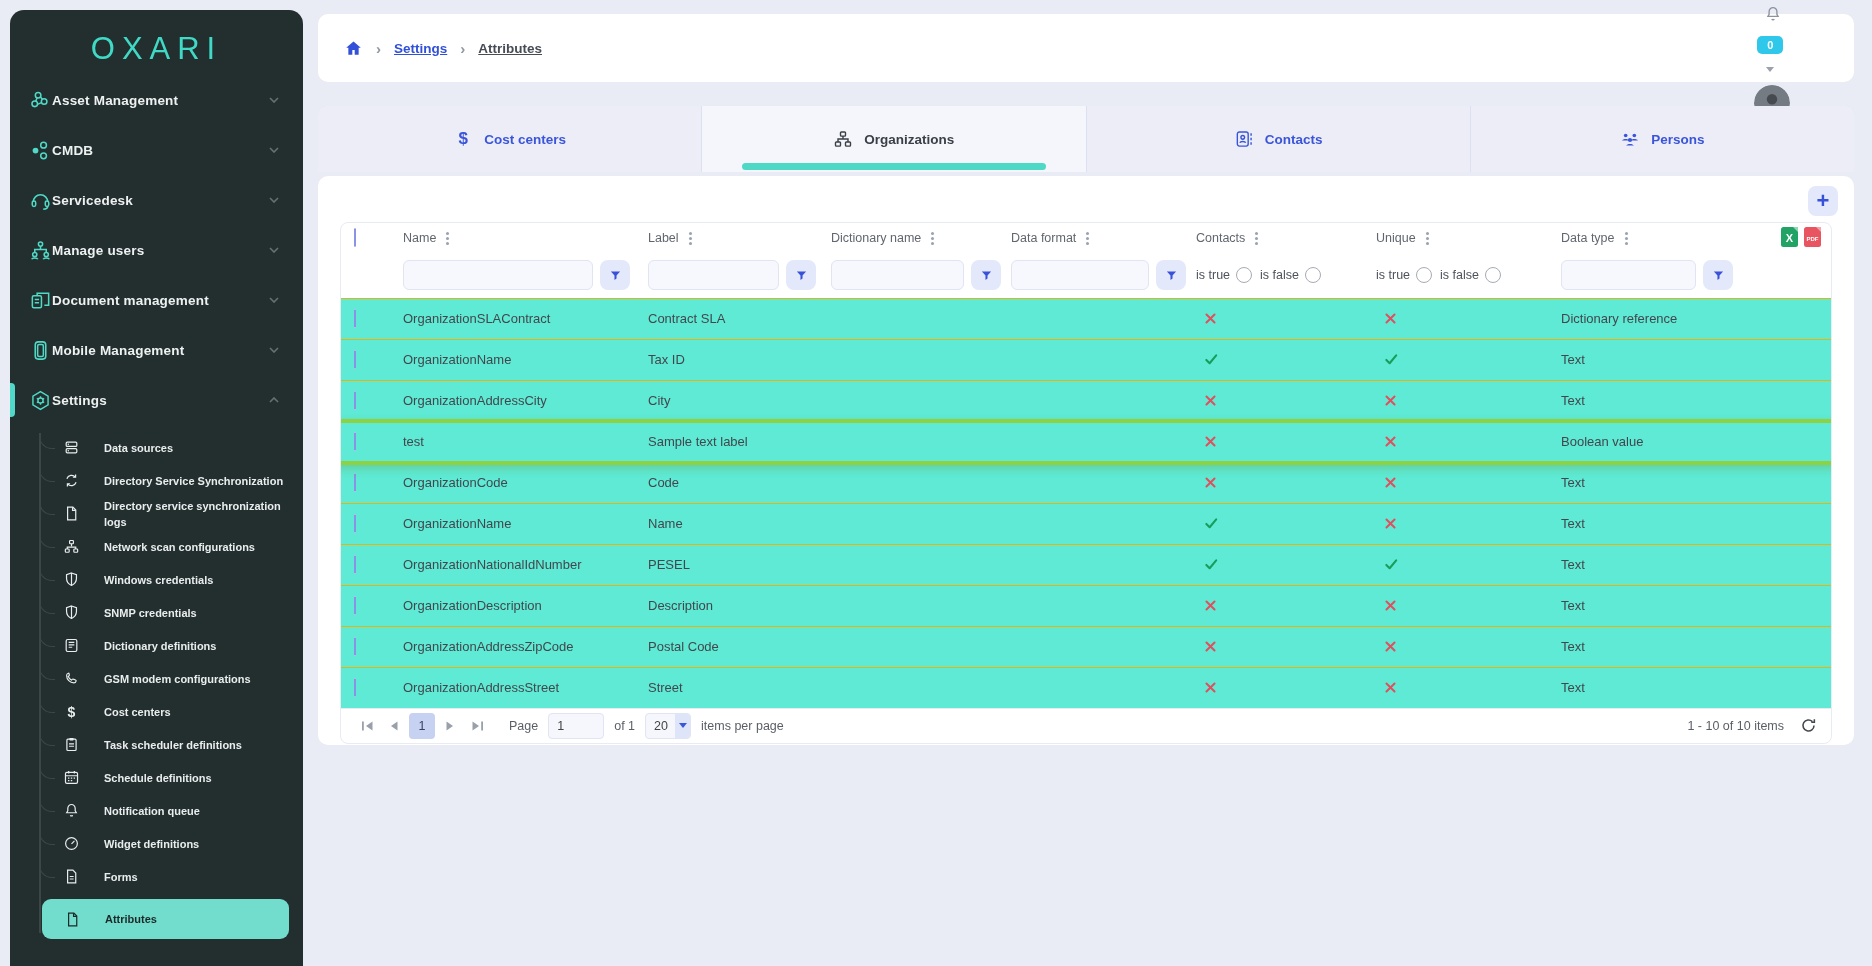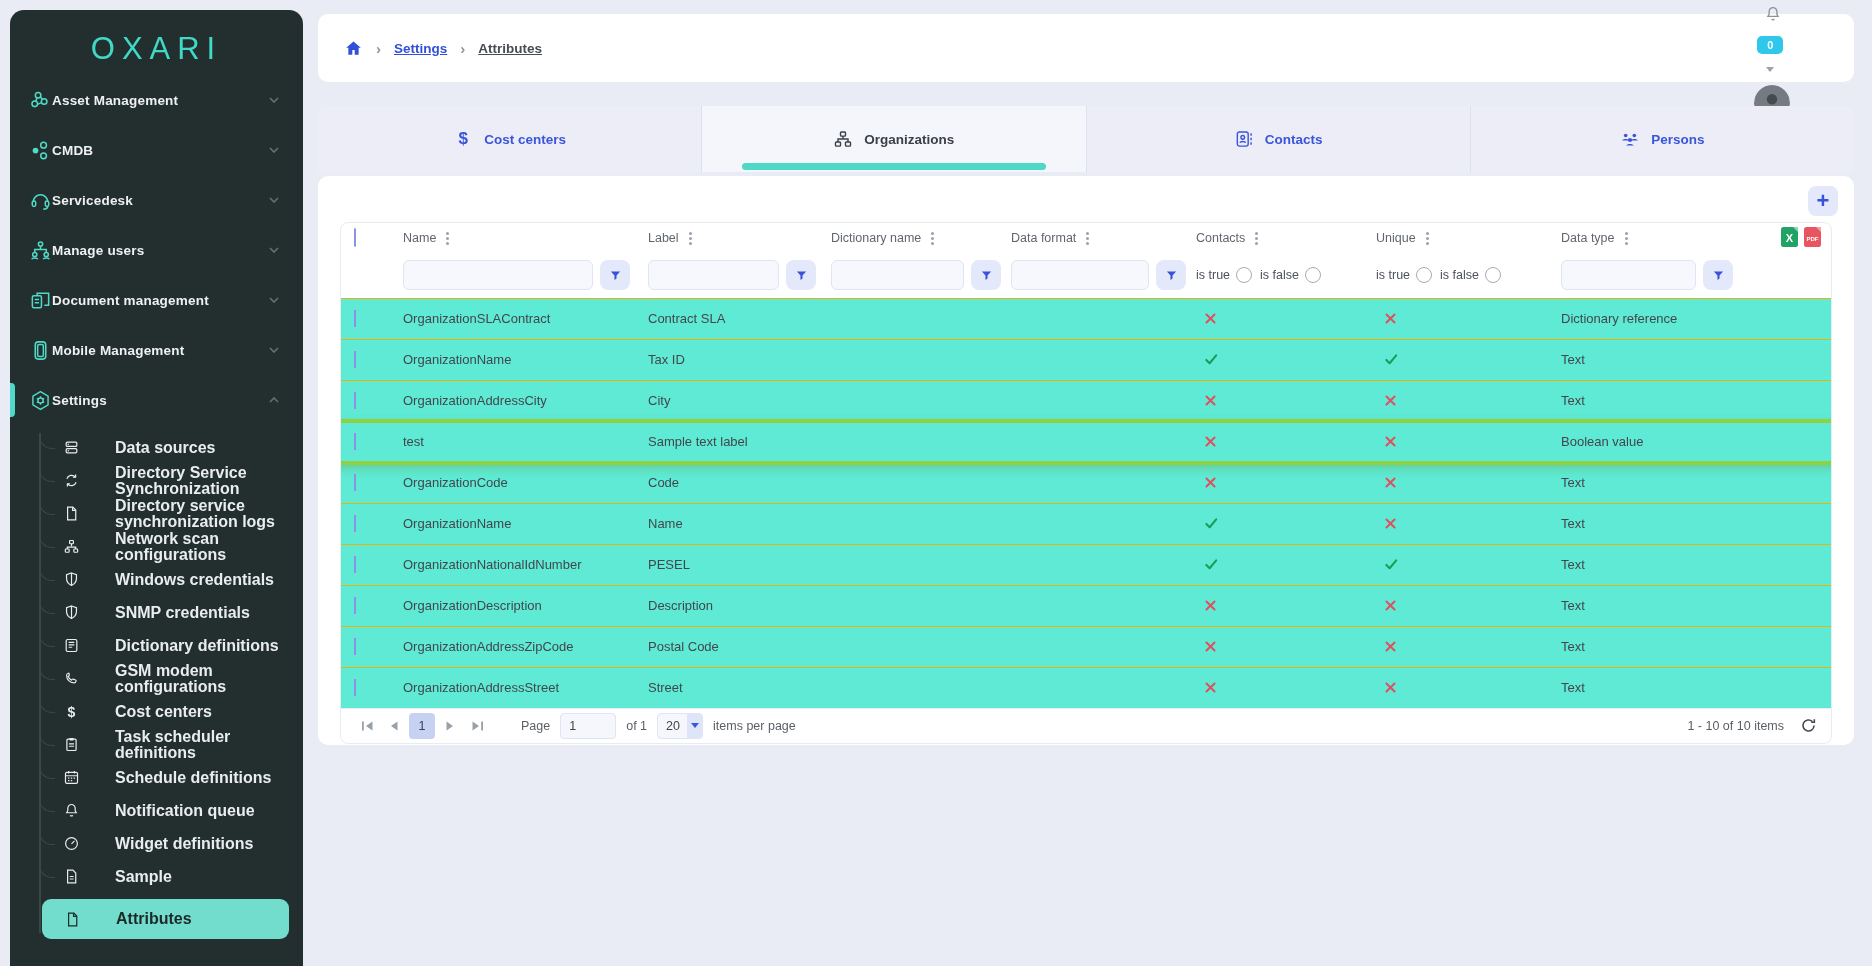--- a/index.html
+++ b/index.html
@@ -46,21 +46,21 @@
     position:relative; min-height:33px; display:flex; align-items:center;
     padding-left:53px; padding-right:6px; cursor:pointer;
   }
   .s-item::before {
     content:""; position:absolute; left:29px; top:calc(50% - 15px); width:15px; height:15px;
     border-left:1.5px solid #3b4747; border-bottom:1.5px solid #3b4747;
     border-bottom-left-radius:13px;
   }
   .s-item .ico { width:17px; height:17px; color:#e9eded; flex:none; display:flex; align-items:center; justify-content:center; font-size:14px; }
   .s-item .ico svg { width:17px; height:17px; }
-  .s-item .lbl { margin-left:35px; font-size:16px; font-weight:700; color:#e9eded; line-height:16px; width:200px; }
+  .s-item .lbl { margin-left:24px; font-size:11px; font-weight:700; color:#e9eded; line-height:16px; width:200px; }
   .s-item.active {
     background:#72dccd; border-radius:9px; margin:6px 14px 0 32px; height:40px;
     padding-left:22px; color:#1d2929;
   }
   .s-item.active::before { display:none; }
   .s-item.active .ico, .s-item.active .lbl { color:#1d2929; }
 
   
   .header-card {
     position:absolute; left:318px; top:14px; width:1536px; height:68px;
@@ -157,21 +157,21 @@
   .tfoot {
     height:36px; border-top:1px solid #e9ebf3; display:flex; align-items:center;
     padding:0 14px; font-size:12.5px; color:#5a5f66;
   }
   .pager { display:flex; align-items:center; gap:3px; }
   .pbtn { width:24px; height:26px; display:flex; align-items:center; justify-content:center; cursor:pointer; }
   .pcur {
     width:26px; height:26px; background:#c7d1f2; border-radius:4px; color:#39425f;
     display:flex; align-items:center; justify-content:center; font-size:12.5px; cursor:pointer;
   }
-  .pg-label { margin-left:32px; }
+  .pg-label { margin-left:20px; }
   .pg-input {
     width:56px; height:26px; margin:0 10px; background:#f5f7fd; border:1px solid #e0e4f3; border-radius:4px;
     font-family:"Liberation Sans",sans-serif; font-size:12.5px; color:#444; padding-left:8px; outline:none;
   }
   .pg-select {
     width:46px; height:26px; margin:0 10px; background:#f5f7fd; border:1px solid #e0e4f3; border-radius:4px;
     display:flex; align-items:center; cursor:pointer; overflow:hidden;
   }
   .pg-select .val { flex:1; padding-left:8px; font-size:12.5px; color:#444; }
   .pg-select .arrow { width:15px; height:100%; background:#dfe5f9; display:flex; align-items:center; justify-content:center; }
@@ -439,21 +439,21 @@
         <span class="lbl">Widget definitions</span>
       </div>
 
       <div class="s-item">
         <span class="ico">
           <svg viewBox="0 0 24 24" fill="none" stroke="currentColor" stroke-width="1.7">
             <path d="M6.5 3h7.5l4 4.2V21H6.5z"></path>
             <path d="M9.5 12h5.5M9.5 15.5h5.5"></path>
           </svg>
         </span>
-        <span class="lbl">Sample</span>
+        <span class="lbl">Forms</span>
       </div>
 
       <div class="s-item active">
         <span class="ico">
           <svg viewBox="0 0 24 24" fill="none" stroke="currentColor" stroke-width="1.7">
             <path d="M6.5 3h7.5l4 4.2V21H6.5z"></path>
             <path d="M13.5 3v4.5H18"></path>
           </svg>
         </span>
         <span class="lbl">Attributes</span>

